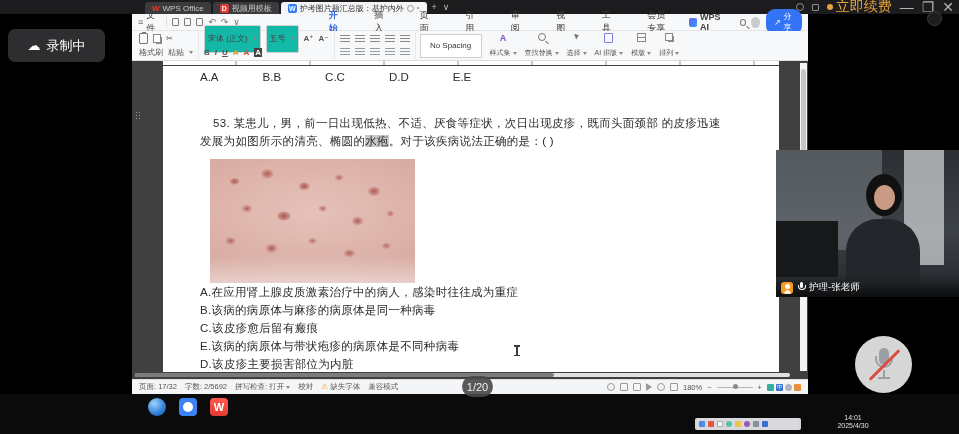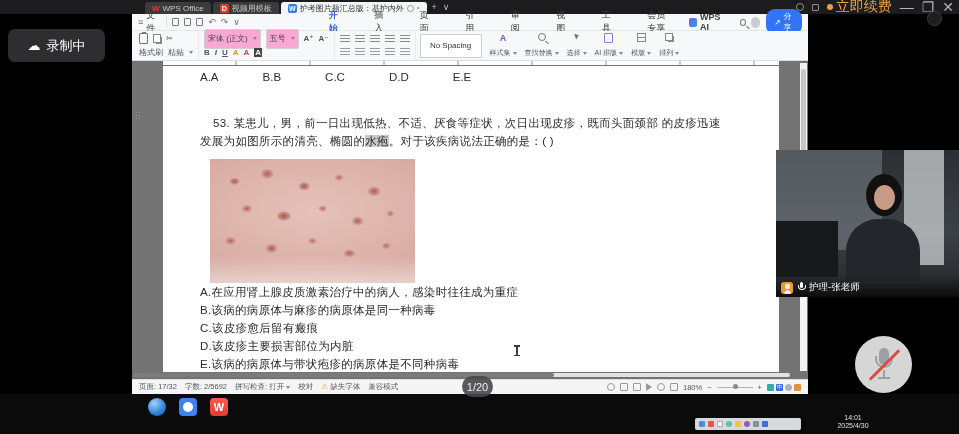--- a/index.html
+++ b/index.html
@@ -50,21 +50,21 @@
   .mavatar{width:11px;height:11px;border-radius:50%;background:#c9ccd1;}
   .share-pill{background:#3374f6;color:#fff;border-radius:9px;font-size:8px;padding:2px 8px;
               display:flex;align-items:center;gap:3px;}
 
   
   .ribbon{position:absolute;left:132px;top:31px;width:676px;height:30px;background:#f7f8fa;
           border-bottom:1px solid #dcdddf;display:flex;align-items:stretch;padding:1px 2px;}
   .rgroup{display:flex;flex-direction:column;justify-content:space-around;padding:0 5px;
           border-right:1px solid #e8e9eb;}
   .rrow{display:flex;align-items:center;gap:5px;font-size:8px;color:#555;height:12px;}
-  .dd{border:1px solid #cfd0d2;background:#f9a8d4;border-radius:2px;font-size:8px;height:20px;
+  .dd{border:1px solid #cfd0d2;background:#14b8a6;border-radius:2px;font-size:8px;height:28px;
       display:flex;align-items:center;gap:5px;padding:0 3px;color:#444;white-space:nowrap;}
   .chev{width:0;height:0;border-left:2.5px solid transparent;border-right:2.5px solid transparent;
         border-top:3px solid #888;display:inline-block;}
   .ic-paste{width:9px;height:11px;border:1px solid #777;border-radius:1px;position:relative;}
   .ic-paste::before{content:"";position:absolute;left:2px;top:-2px;width:4px;height:2px;background:#777;}
   .ic-copy{width:8px;height:9px;border:1px solid #888;background:#fff;box-shadow:2px 2px 0 -1px #888;}
   .ic-A{font-size:8px;color:#555;font-weight:bold;}
   .ic-li{width:10px;height:8px;background:repeating-linear-gradient(#8a8a8a 0 1px,transparent 1px 3px);}
   .ic-bars{width:10px;height:8px;background:repeating-linear-gradient(#9a9aa5 0 1px,transparent 1px 3px);}
   .stylebox{border:1px solid #cfd0d2;background:#fff;width:62px;height:24px;align-self:center;
@@ -75,21 +75,21 @@
   .ic-brushA{font-size:9px;color:#7a4fd0;font-weight:bold;}
   .ic-search{width:8px;height:8px;border:1px solid #777;border-radius:50%;position:relative;}
   .ic-search::after{content:"";position:absolute;width:4px;height:1px;background:#777;transform:rotate(45deg);left:6px;top:8px;}
   .ic-cursor{width:0;height:0;border-left:4px solid #777;border-top:3px solid transparent;
              border-bottom:3px solid transparent;transform:rotate(-20deg);}
   .ic-docstar{width:9px;height:10px;border:1px solid #8a7be0;border-radius:1px;}
   .ic-grid{width:9px;height:9px;border:1px solid #888;background:linear-gradient(#888,#888) 0 3px/9px 1px no-repeat;}
   .ic-layers{width:8px;height:8px;border:1px solid #888;box-shadow:2px 2px 0 -1px #888;}
 
   
-  .docarea{position:absolute;left:132px;top:61px;width:676px;height:318px;background:#737373;overflow:hidden;}
+  .docarea{position:absolute;left:132px;top:61px;width:676px;height:318px;background:#404040;overflow:hidden;}
   .ruler{position:absolute;left:31px;top:0;width:616px;height:4px;background:#fff;
          background-image:repeating-linear-gradient(90deg,transparent 0 72px,#c9c9c9 72px 74px);}
   .page{position:absolute;left:31px;top:5px;width:616px;height:306px;background:#fff;
         padding:0 10px 0 37px;font-size:11.5px;color:#2b2b2b;line-height:18px;}
   .prev-row{display:flex;margin-top:2px;}
   .prev-row span{margin-right:44px;}
   .qline1{margin-top:28px;padding-left:13px;letter-spacing:.3px;}
   .qline2{letter-spacing:.3px;}
   .hl{background:#c9c9c9;}
   .docimg{margin:9px 0 0 10px;width:205px;height:124px;
@@ -376,22 +376,22 @@
       </div>
       <div class="qline1">53. 某患儿，男，前一日出现低热、不适、厌食等症状，次日出现皮疹，既而头面颈部 的皮疹迅速</div>
       <div class="qline2">
         <span>发展为如图所示的清亮、椭圆的</span><span class="hl">水疱</span><span>。对于该疾病说法正确的是：(          )</span>
       </div>
       <div class="docimg"></div>
       <div class="opts">
         <div class="opt">A.在应用肾上腺皮质激素治疗中的病人，感染时往往成为重症</div>
         <div class="opt">B.该病的病原体与麻疹的病原体是同一种病毒</div>
         <div class="opt">C.该皮疹愈后留有瘢痕</div>
+        <div class="opt">E.该病的病原体与带状疱疹的病原体是不同种病毒</div>
         <div class="opt">D.该皮疹主要损害部位为内脏</div>
-        <div class="opt">E.该病的病原体与带状疱疹的病原体是不同种病毒</div>
       </div>
     </div>
     <div class="para-handle"></div>
     <div class="hscroll">
         <div class="hthumb"></div>
       </div>
     <div class="vscroll">
         <div class="vthumb"></div>
       </div>
   </div>

